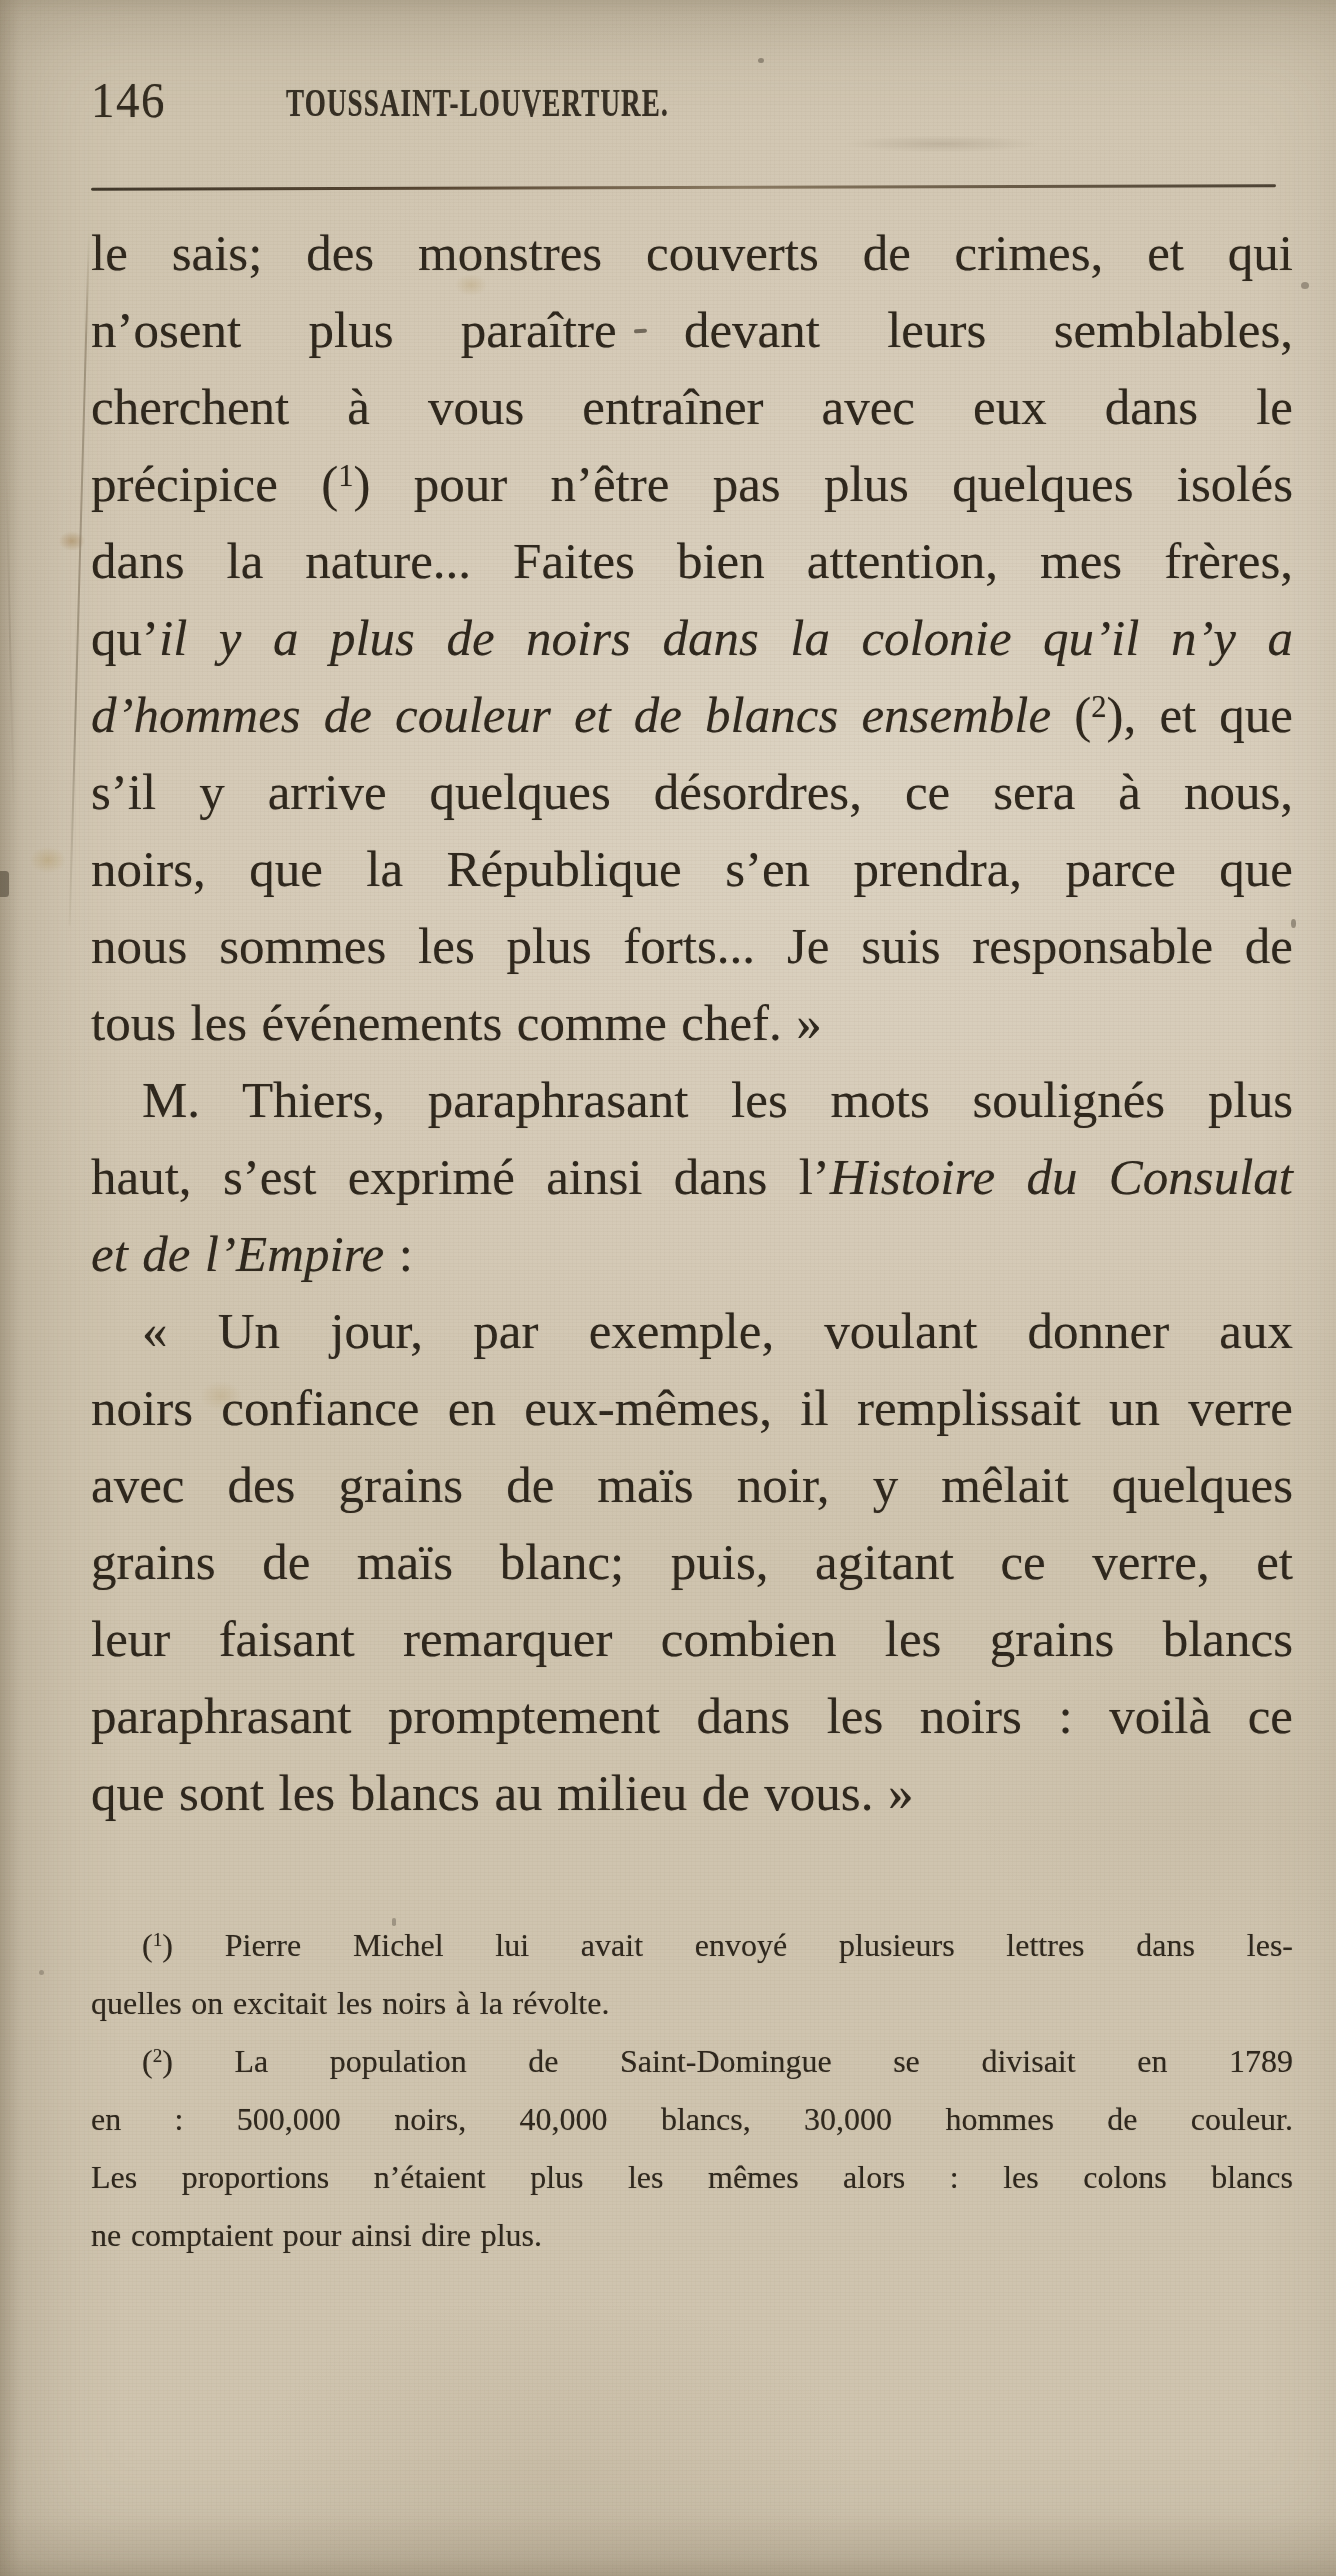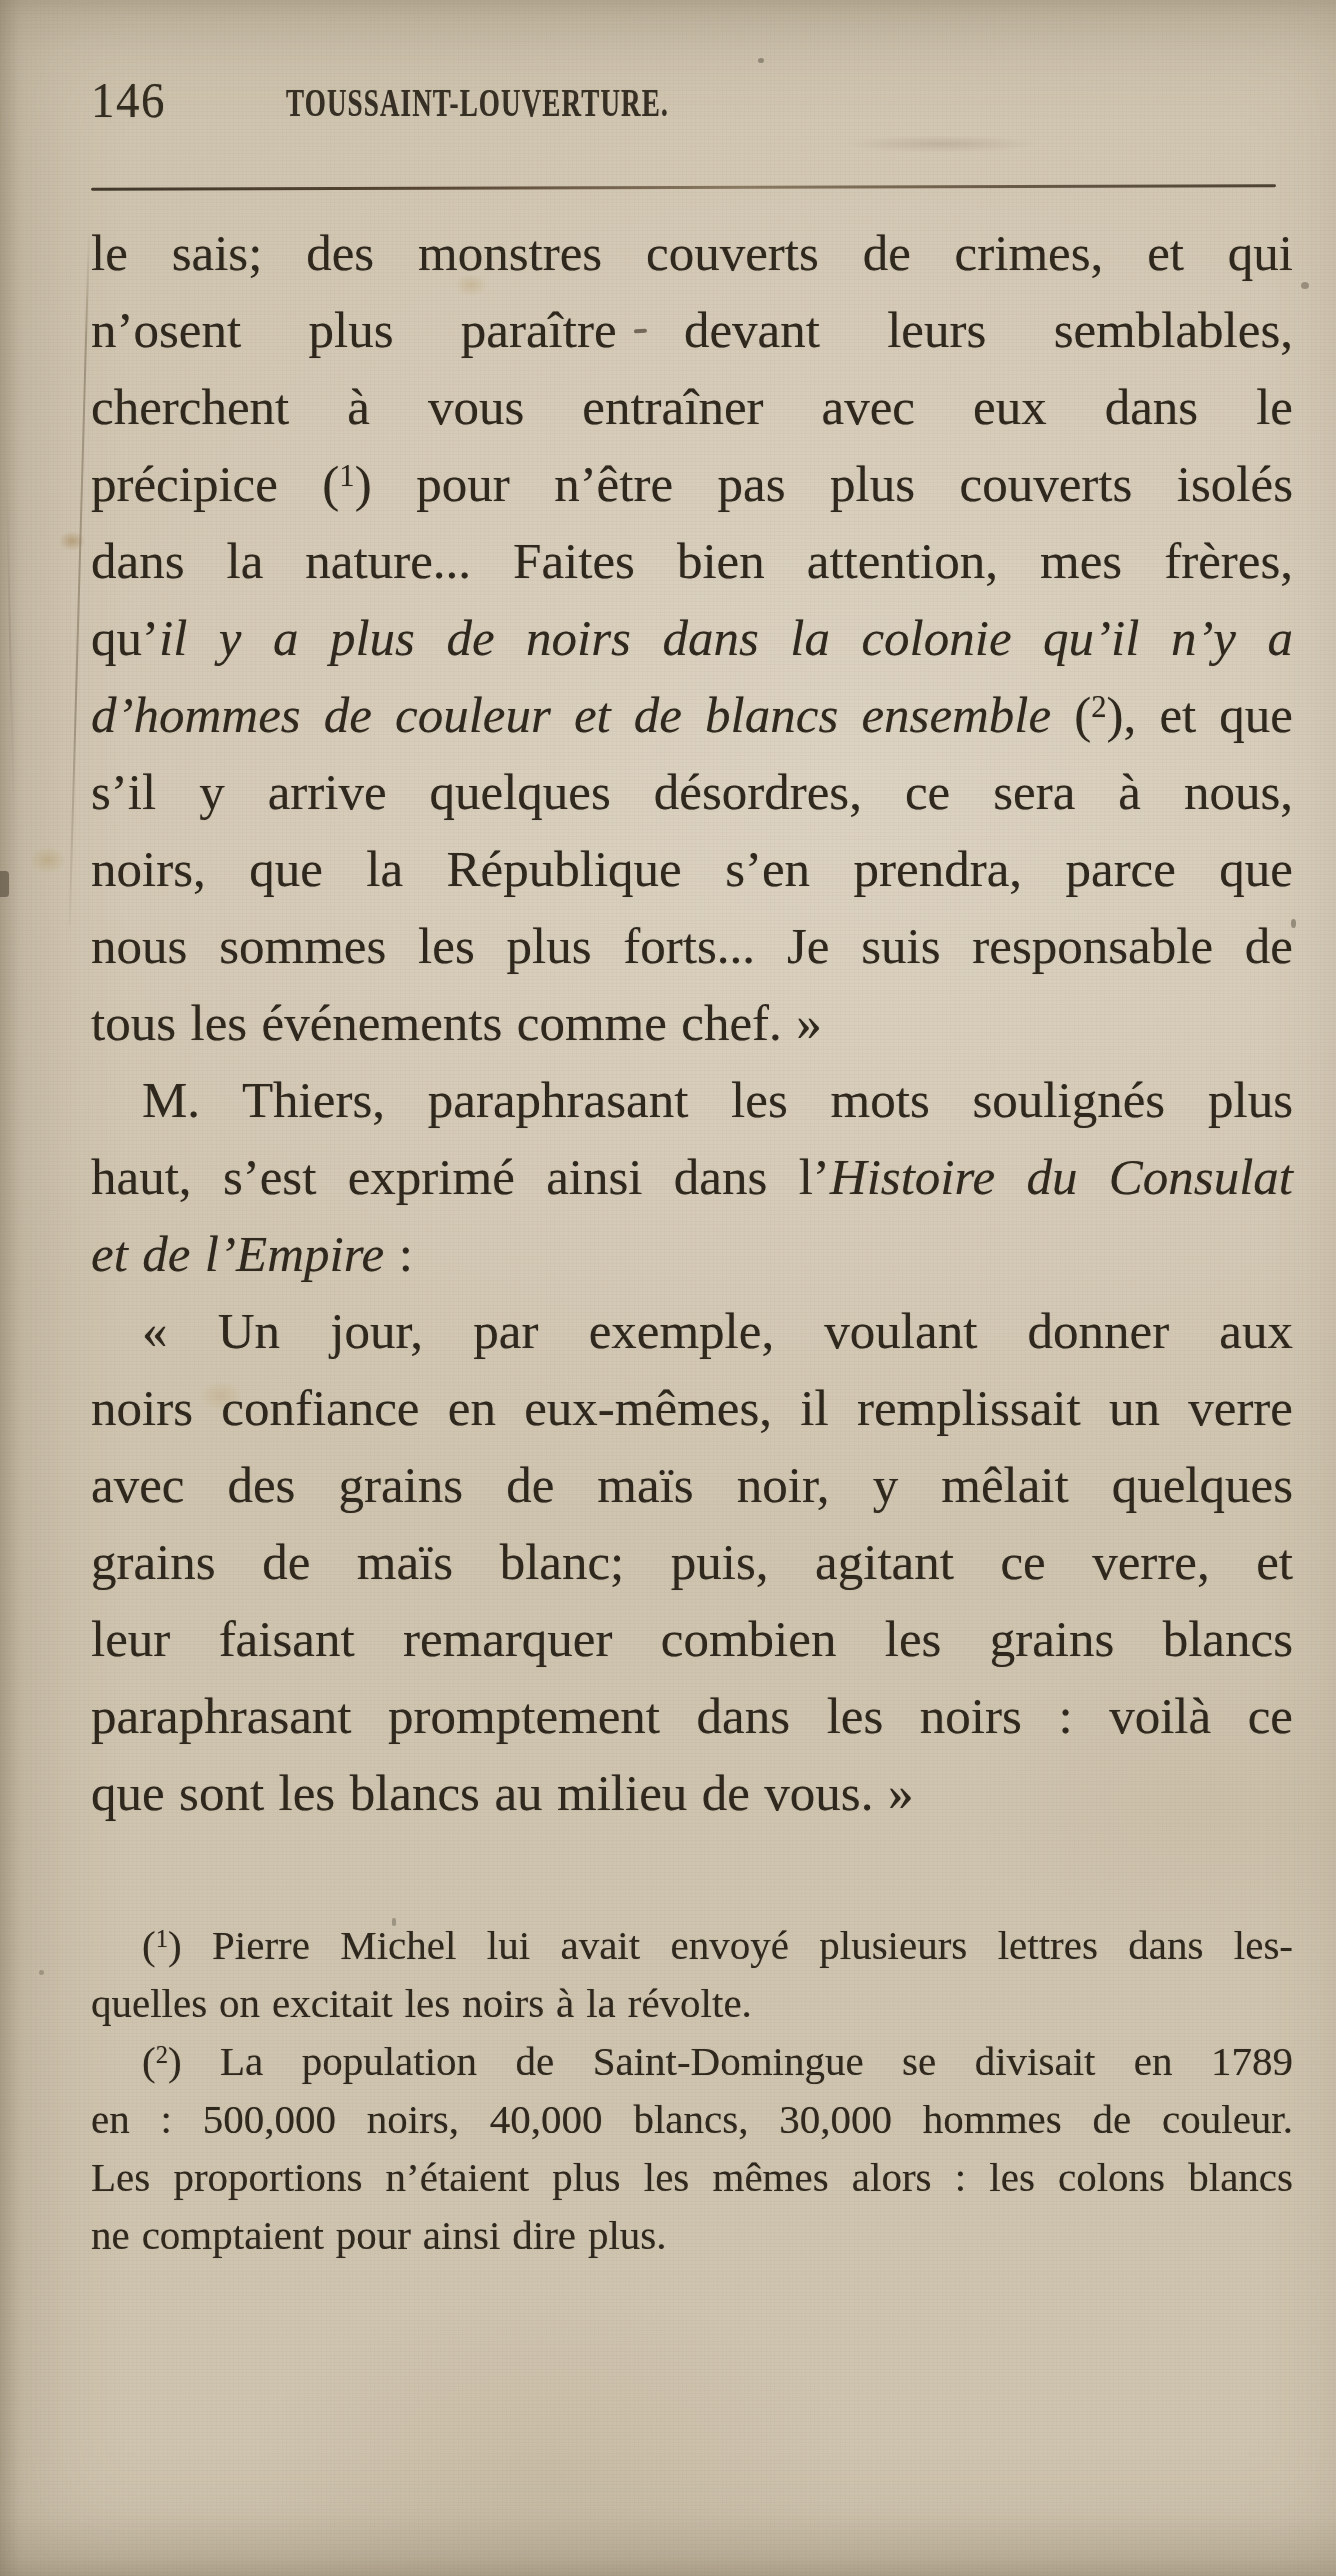--- a/index.html
+++ b/index.html
@@ -60,21 +60,21 @@
   }
   #body-text{position:absolute;left:91px;top:215px;width:1202px;}
   #footnotes{position:absolute;left:91px;top:1916px;width:1202px;}
   .line{
     text-align:justify;text-align-last:left;word-spacing:1.7px;
     text-shadow:0 0 0.9px rgba(46,39,29,0.42);white-space:normal;
   }
   .line.just{text-align-last:justify;}
   .line.ind{text-indent:51px;}
   .body-line{height:77px;line-height:77px;font-size:51px;}
-  .fn-line{height:58px;line-height:58px;font-size:41px;}
+  .fn-line{height:58px;line-height:58px;font-size:32px;}
   .it{font-style:italic;}
   sup{font-size:0.6em;line-height:0;vertical-align:baseline;position:relative;top:-0.5em;}
   .scratch{position:absolute;pointer-events:none;}
   #scratch-a{
     left:88px;top:232px;width:1.7px;height:694px;transform-origin:top center;transform:rotate(1.6deg);
     background:linear-gradient(180deg, rgba(110,95,70,0) 0%, rgba(110,95,70,0.45) 15%, rgba(90,78,58,0.4) 70%, rgba(110,95,70,0.05) 100%);
   }
   #scratch-b{
     left:8.7px;top:471px;width:1.7px;height:332px;transform:rotate(-1.2deg);opacity:.3;
     background:linear-gradient(180deg, rgba(110,95,70,0.05), rgba(90,78,58,0.5), rgba(110,95,70,0.05));
@@ -95,21 +95,21 @@
   <div class="stains"></div>
 
   <div id="page-number">146</div>
   <div id="running-title">TOUSSAINT-LOUVERTURE.</div>
   <div id="header-rule"></div>
 
   <div id="body-text">
       <div class="body-line line just"><span>le sais; des monstres couverts de crimes, et qui</span></div>
       <div class="body-line line just"><span>n’osent plus paraître devant leurs semblables,</span></div>
       <div class="body-line line just"><span>cherchent à vous entraîner avec eux dans le</span></div>
-      <div class="body-line line just"><span>précipice (</span><sup>1</sup><span>) pour n’être pas plus couverts isolés</span></div>
+      <div class="body-line line just"><span>précipice (</span><sup>1</sup><span>) pour n’être pas plus quelques isolés</span></div>
       <div class="body-line line just"><span>dans la nature... Faites bien attention, mes frères,</span></div>
       <div class="body-line line just"><span>qu’</span><span class="it">il y a plus de noirs dans la colonie qu’il n’y a</span></div>
       <div class="body-line line just"><span class="it">d’hommes de couleur et de blancs ensemble</span><span> (</span><sup>2</sup><span>), et que</span></div>
       <div class="body-line line just"><span>s’il y arrive quelques désordres, ce sera à nous,</span></div>
       <div class="body-line line just"><span>noirs, que la République s’en prendra, parce que</span></div>
       <div class="body-line line just"><span>nous sommes les plus forts... Je suis responsable de</span></div>
       <div class="body-line line"><span>tous les événements comme chef. »</span></div>
       <div class="body-line line just ind"><span>M. Thiers, paraphrasant les mots soulignés plus</span></div>
       <div class="body-line line just"><span>haut, s’est exprimé ainsi dans l’</span><span class="it">Histoire du Consulat</span></div>
       <div class="body-line line"><span class="it">et de l’Empire</span><span> :</span></div>

